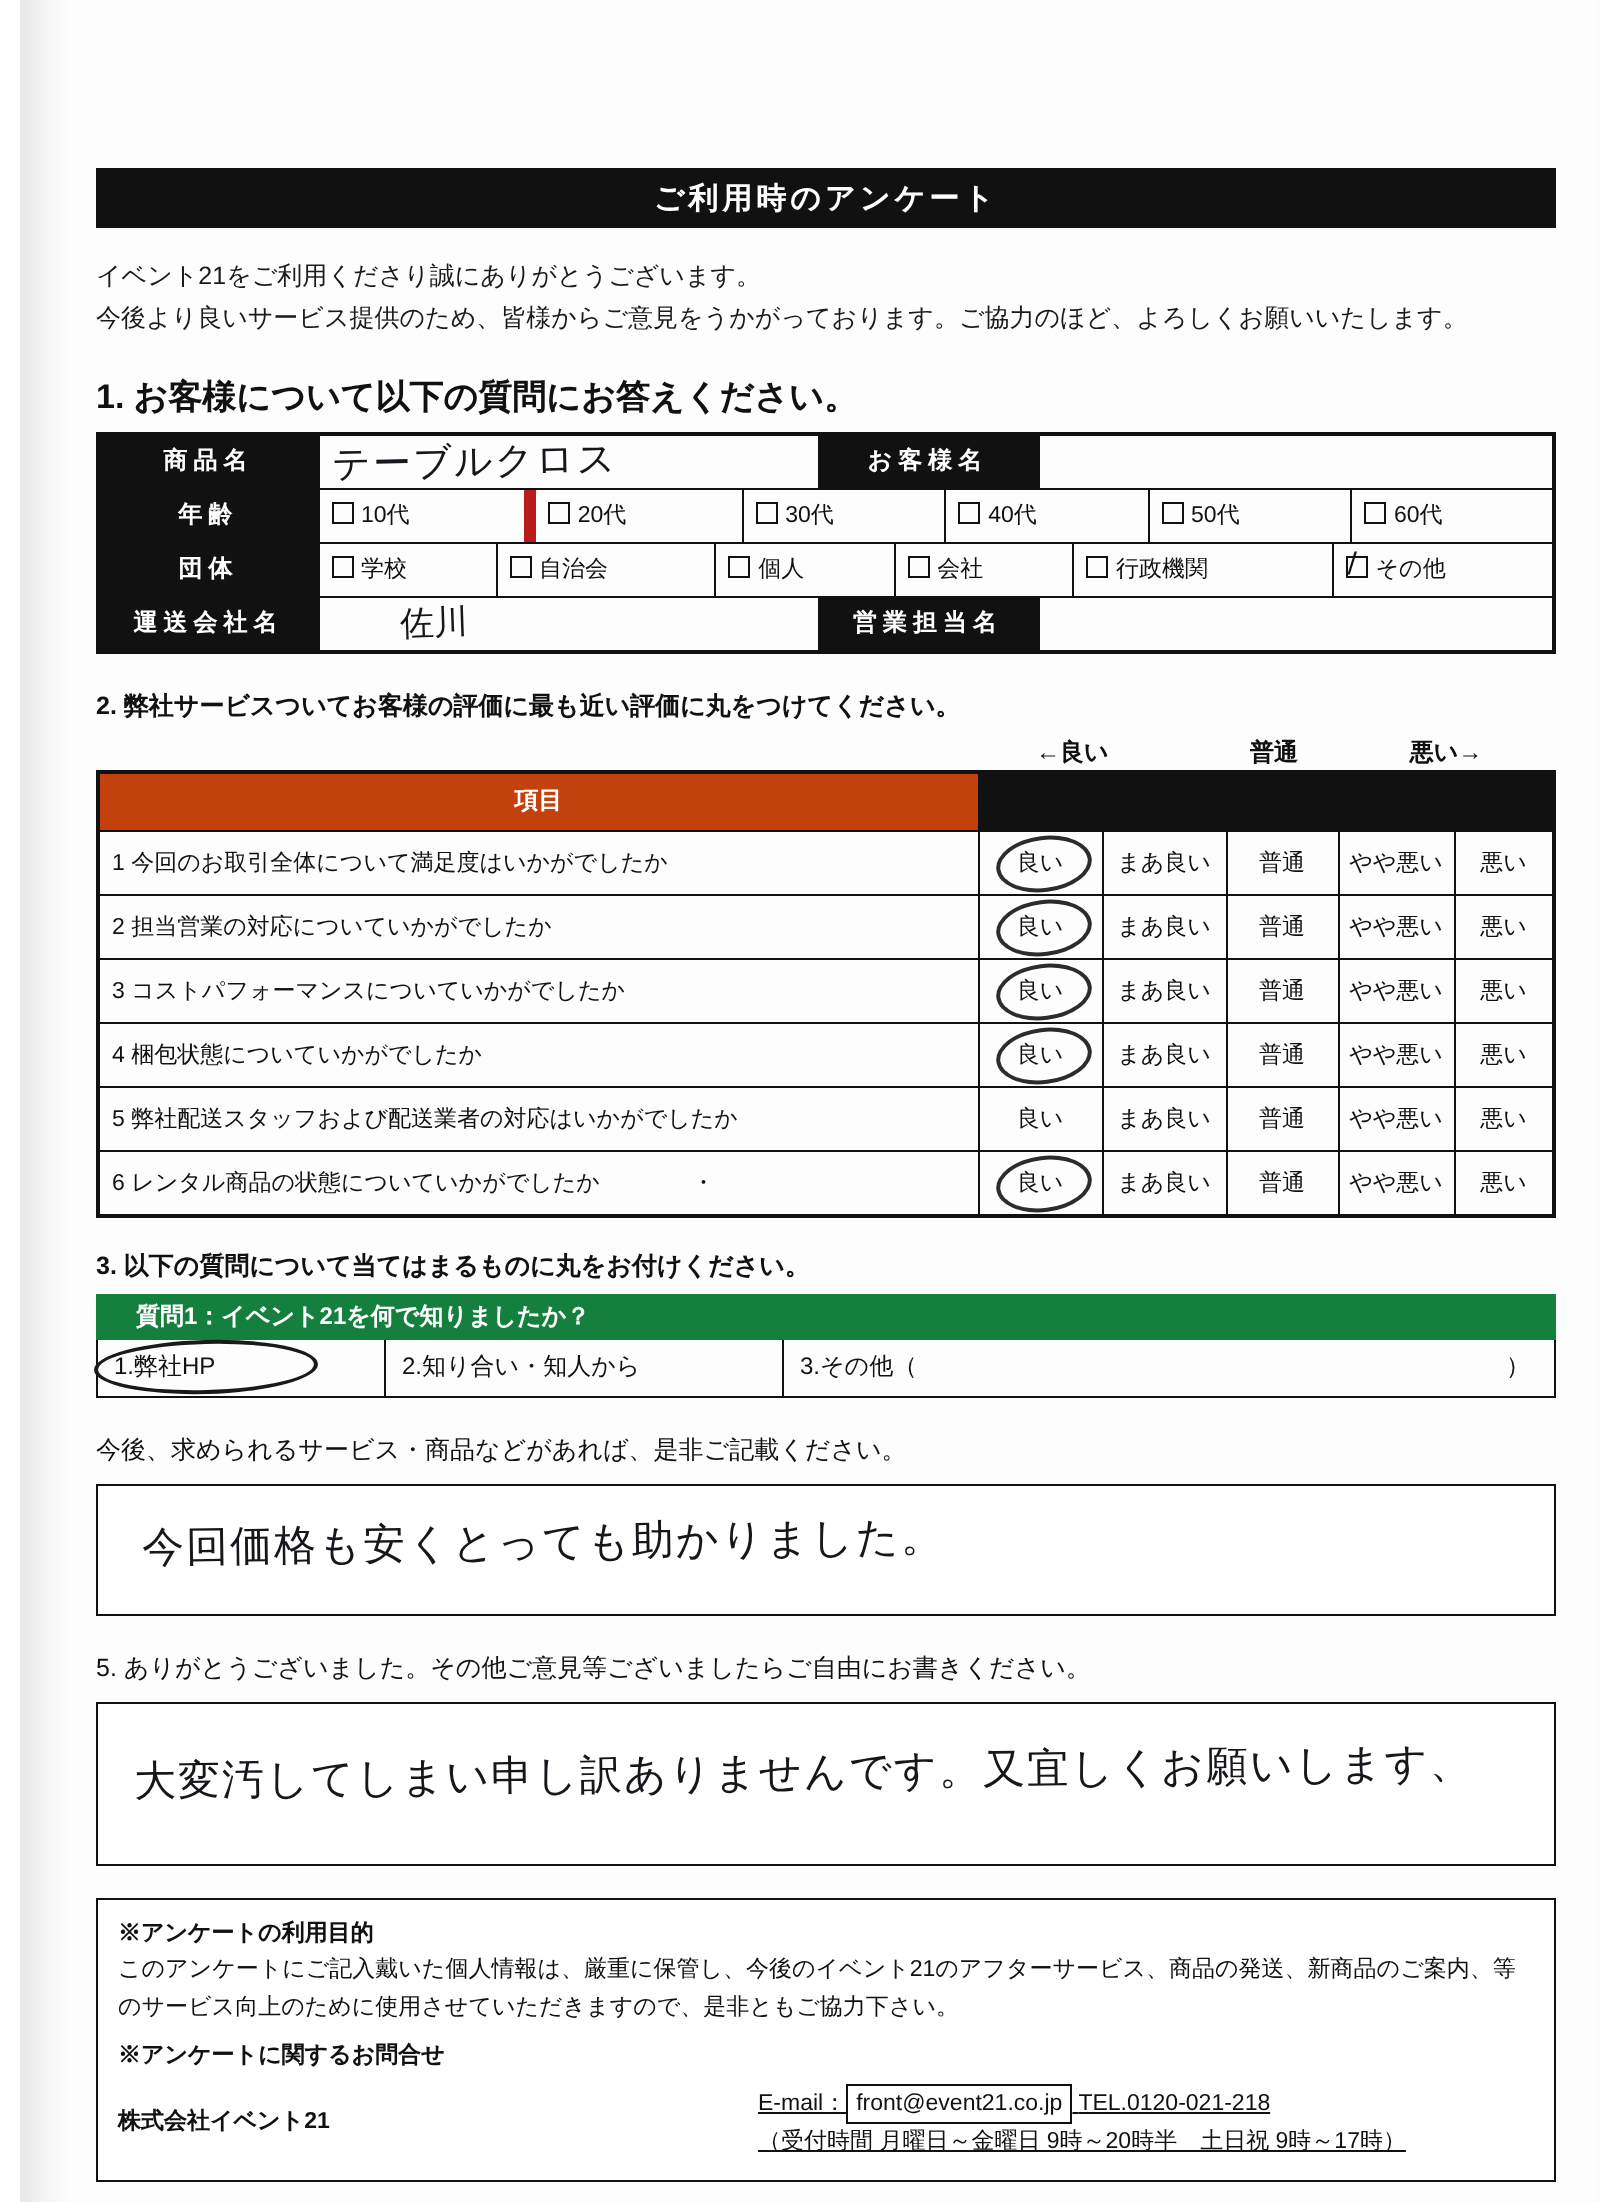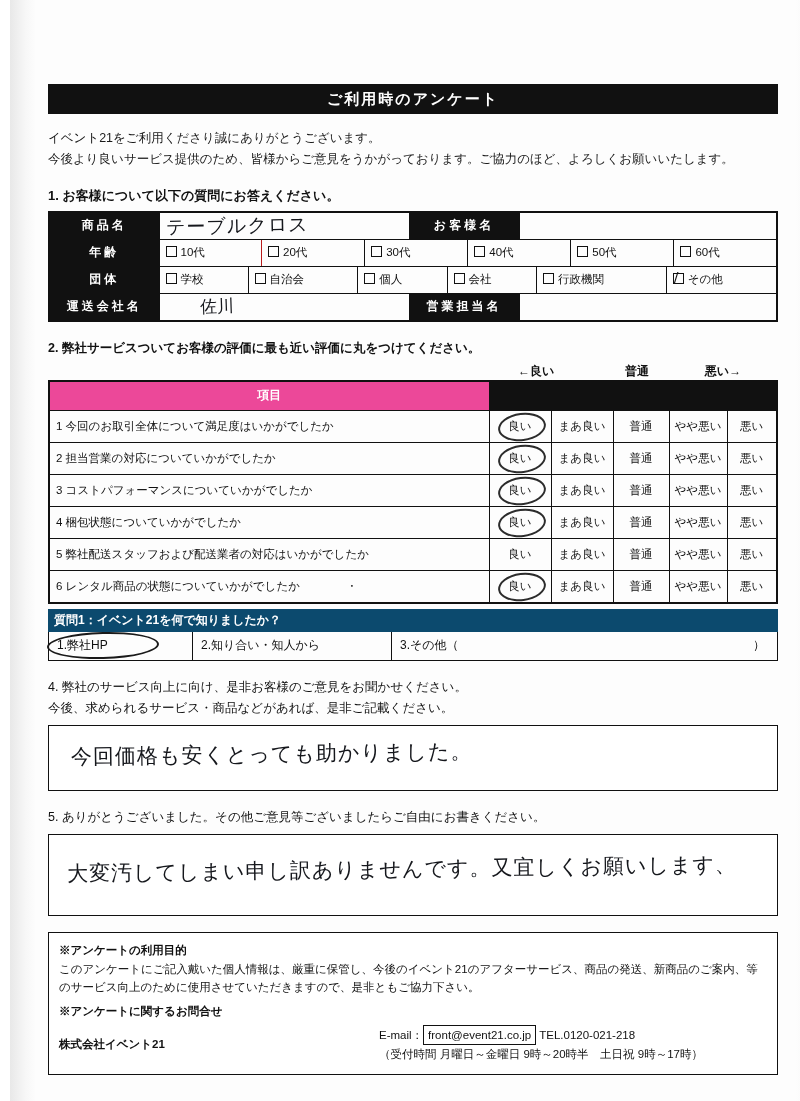--- a/index.html
+++ b/index.html
@@ -56,21 +56,21 @@
 
   .intro {
     margin-top: 14px;
     font-size: 12.5px;
     line-height: 1.7;
     color: #1a1a1a;
   }
 
   .sec-head {
     margin-top: 16px;
-    font-size: 13px;
+    font-size: 17px;
     font-weight: bold;
   }
 
   table {
     border-collapse: collapse;
     width: 100%;
   }
 
   
   .cust-table {
@@ -136,21 +136,21 @@
     table-layout: fixed;
   }
   .rate-table td, .rate-table th {
     border: 1px solid #111;
     font-size: 11.5px;
     height: 29px;
     text-align: center;
     vertical-align: middle;
   }
   .rate-table thead th {
-    background: #ec4899;
+    background: #c2410c;
     color: #fff;
     font-weight: bold;
     font-size: 12px;
     height: 26px;
   }
   .rate-table td.q {
     text-align: left;
     padding-left: 6px;
     font-size: 11.5px;
   }
@@ -167,24 +167,24 @@
     border: 2px solid #1a1a1a;
     border-radius: 50%;
     transform: rotate(-7deg);
     opacity: .92;
   }
 
   
   .q3-head { margin-top: 16px; font-size: 12.5px; font-weight: bold; }
   .q3-bar {
     margin-top: 5px;
-    background: #0c4a6e;
+    background: #15803d;
     color: #fff;
     font-size: 12px;
-    padding: 3px 6px;
+    padding: 3px 20px;
     font-weight: bold;
   }
   .q3-row {
     border: 1px solid #111;
     border-top: none;
     display: flex;
     height: 28px;
     align-items: center;
     font-size: 12px;
   }
@@ -241,21 +241,21 @@
     line-height: 1.6;
     background: #fff;
   }
   .footer .ttl { font-weight: bold; }
   .footer-cols {
     display: flex;
     margin-top: 4px;
     align-items: center;
   }
   .footer-left { width: 320px; }
-  .footer-right { flex: 1; }
+  .footer-right { flex: 1; text-decoration: underline; }
   .mailbox {
     border: 1px solid #111;
     display: inline-block;
     padding: 0 4px;
   }
   .sep {
     margin-top: 6px;
   }
   .bold { font-weight: bold; }
 </style>
@@ -290,21 +290,21 @@
           <td><span class="hand">テーブルクロス</span></td>
           <td class="lbl">お客様名</td>
           <td></td>
         </tr>
         <tr>
           <td class="lbl">年齢</td>
           <td colspan="3" style="padding:0">
             <table style="width:100%;border:none">
               <tbody>
                   <tr>
-                <td style="border:none;border-right:1px solid #b91c1c" class="opt-cell"><span class="cbx"></span><span class="opt">10代</span></td>
+                <td style="border:none;border-right:6px solid #b91c1c" class="opt-cell"><span class="cbx"></span><span class="opt">10代</span></td>
                 <td style="border:none;border-right:1px solid #111" class="opt-cell"><span class="cbx"></span><span class="opt">20代</span></td>
                 <td style="border:none;border-right:1px solid #111" class="opt-cell"><span class="cbx"></span><span class="opt">30代</span></td>
                 <td style="border:none;border-right:1px solid #111" class="opt-cell"><span class="cbx"></span><span class="opt">40代</span></td>
                 <td style="border:none;border-right:1px solid #111" class="opt-cell"><span class="cbx"></span><span class="opt">50代</span></td>
                 <td style="border:none" class="opt-cell"><span class="cbx"></span><span class="opt">60代</span></td>
               </tr>
             </tbody>
               </table>
           </td>
         </tr>
@@ -410,32 +410,32 @@
           <td class="q"><span>6</span>&nbsp;<span>レンタル商品の状態についていかがでしたか　　　　・</span></td>
           <td><span class="circled">良い</span></td>
           <td>まあ良い</td>
           <td>普通</td>
           <td>やや悪い</td>
           <td>悪い</td>
         </tr>
       </tbody>
     </table>
 
+    <div class="q3-head">3. 以下の質問について当てはまるものに丸をお付けください。</div>
     <div class="q3-bar">質問1：イベント21を何で知りましたか？</div>
     <div class="q3-row">
       <div class="q3-a"><span class="circ-long">1.弊社HP</span></div>
       <div class="q3-b">2.知り合い・知人から</div>
       <div class="q3-c">
         <span>3.その他（</span>
         <span>）</span>
       </div>
     </div>
 
     <div class="free-head">
-      <div>4. 弊社のサービス向上に向け、是非お客様のご意見をお聞かせください。</div>
       <div>今後、求められるサービス・商品などがあれば、是非ご記載ください。</div>
     </div>
     <div class="free-box">
       <div class="free-text">今回価格も安くとっても助かりました。</div>
     </div>
 
     <div class="free-head">5. ありがとうございました。その他ご意見等ございましたらご自由にお書きください。</div>
     <div class="free-box tall">
       <div class="free-text two">大変汚してしまい申し訳ありませんです。又宜しくお願いします、</div>
     </div>

